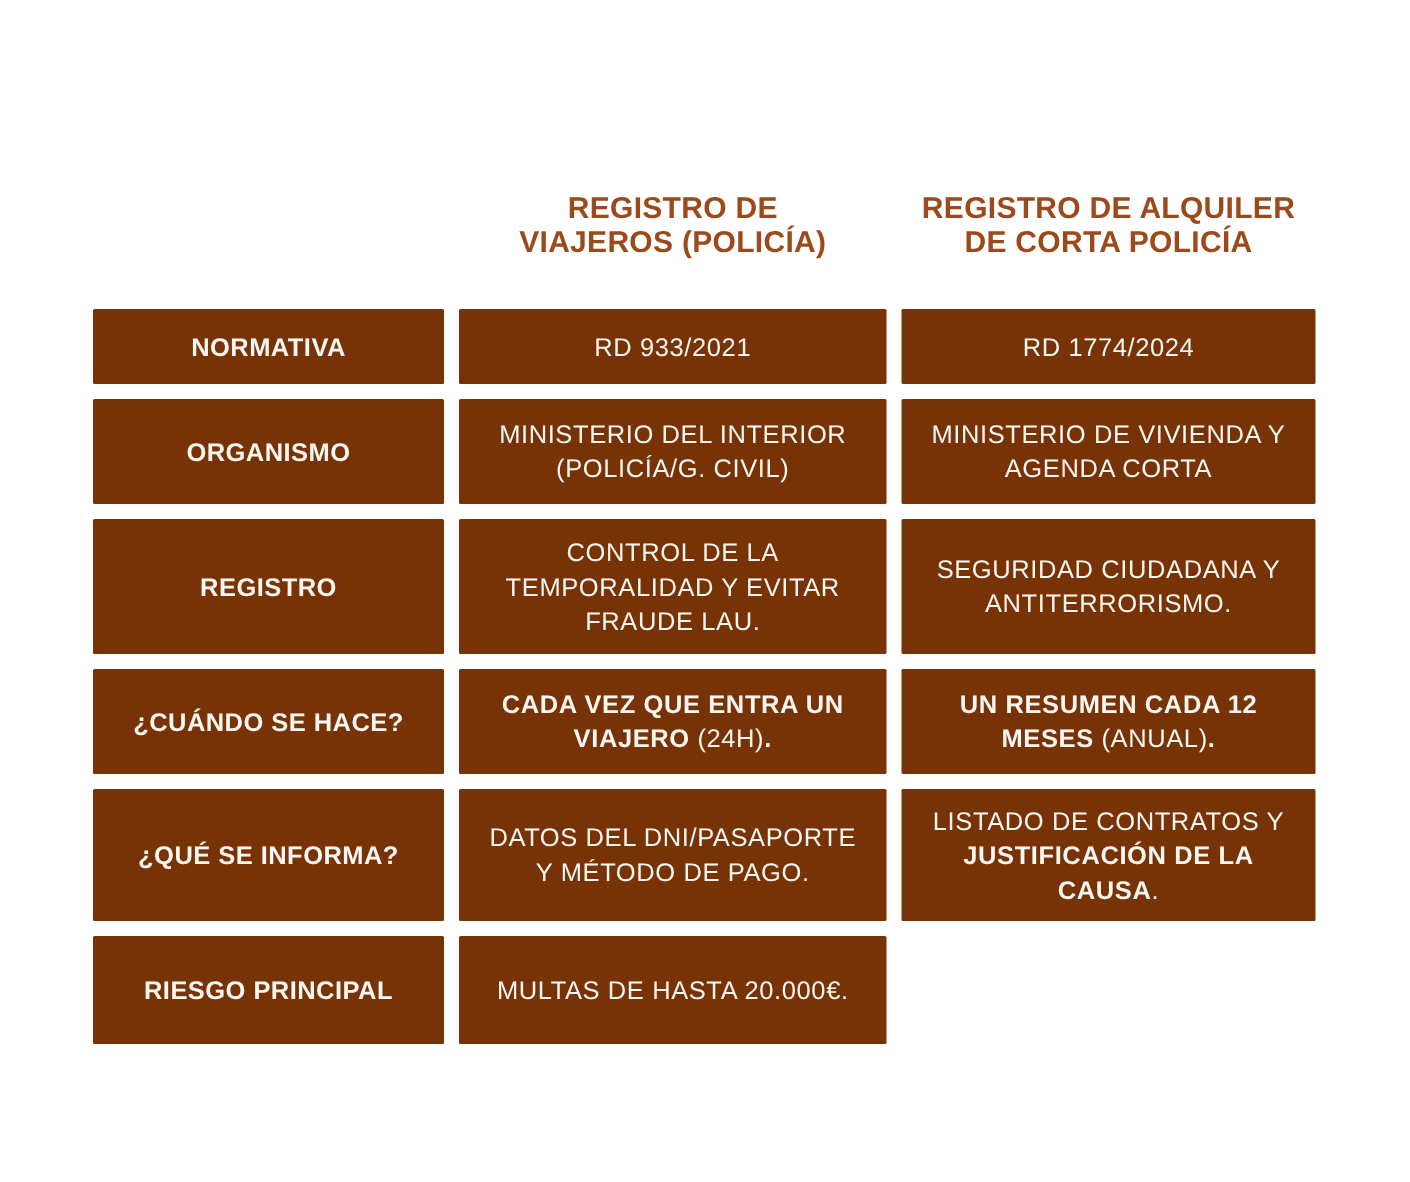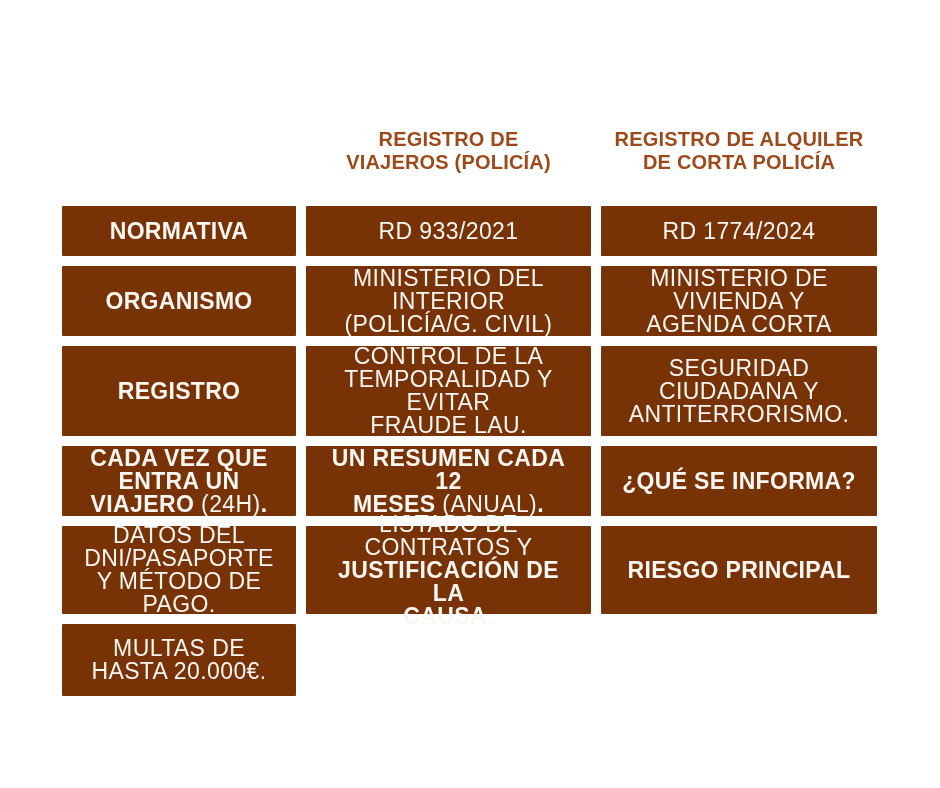--- a/index.html
+++ b/index.html
@@ -51,21 +51,21 @@
   }
   .cell {
     background: var(--box-brown);
     color: var(--cell-text);
     display: flex;
     align-items: center;
     justify-content: center;
     text-align: center;
     padding: 4px 13px;
     border-radius: 1px;
-    font-size: 23px;
+    font-size: 17px;
     line-height: 23px;
     letter-spacing: 0.4px;
     white-space: pre-line;
   }
   .cell.label {
     font-weight: 700;
     letter-spacing: 0.3px;
     white-space: normal;
   }
   .cell .b { font-weight: 700; }
@@ -99,20 +99,21 @@
     <div class="cell"><span><span>MINISTERIO DE VIVIENDA Y
 AGENDA CORTA</span></span></div>
 
     <div class="cell label">REGISTRO</div>
     <div class="cell"><span><span>CONTROL DE LA
 TEMPORALIDAD Y EVITAR
 FRAUDE LAU.</span></span></div>
     <div class="cell"><span><span>SEGURIDAD CIUDADANA Y
 ANTITERRORISMO.</span></span></div>
 
+    <div class="cell label">¿CUÁNDO SE HACE?</div>
     <div class="cell"><span><span class="b">CADA VEZ QUE ENTRA UN
 VIAJERO</span><span> (24H)</span><span class="b">.</span></span></div>
     <div class="cell"><span><span class="b">UN RESUMEN CADA 12
 MESES</span><span> (ANUAL)</span><span class="b">.</span></span></div>
 
     <div class="cell label">¿QUÉ SE INFORMA?</div>
     <div class="cell"><span><span>DATOS DEL DNI/PASAPORTE
 Y MÉTODO DE PAGO.</span></span></div>
     <div class="cell"><span><span>LISTADO DE CONTRATOS Y
 </span><span class="b">JUSTIFICACIÓN DE LA

